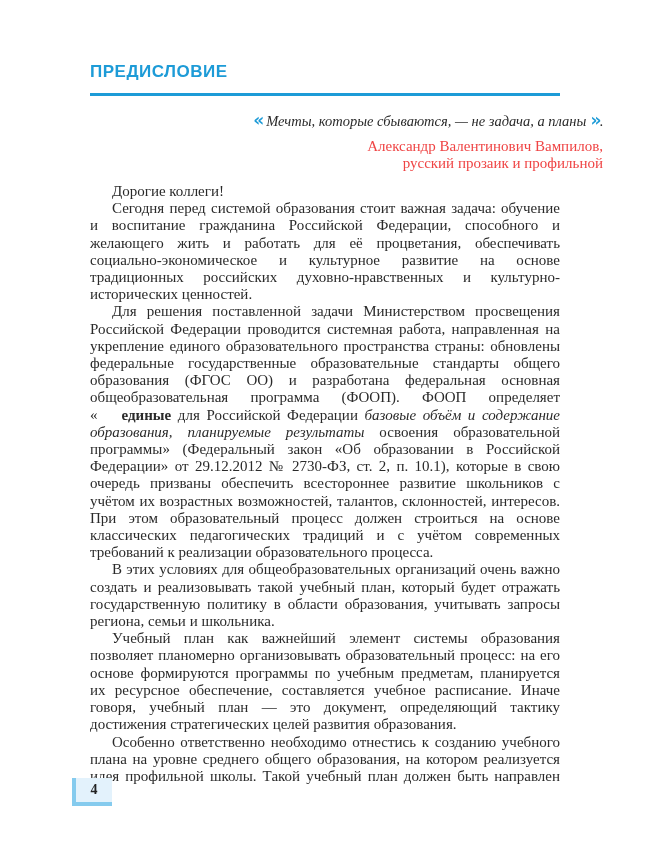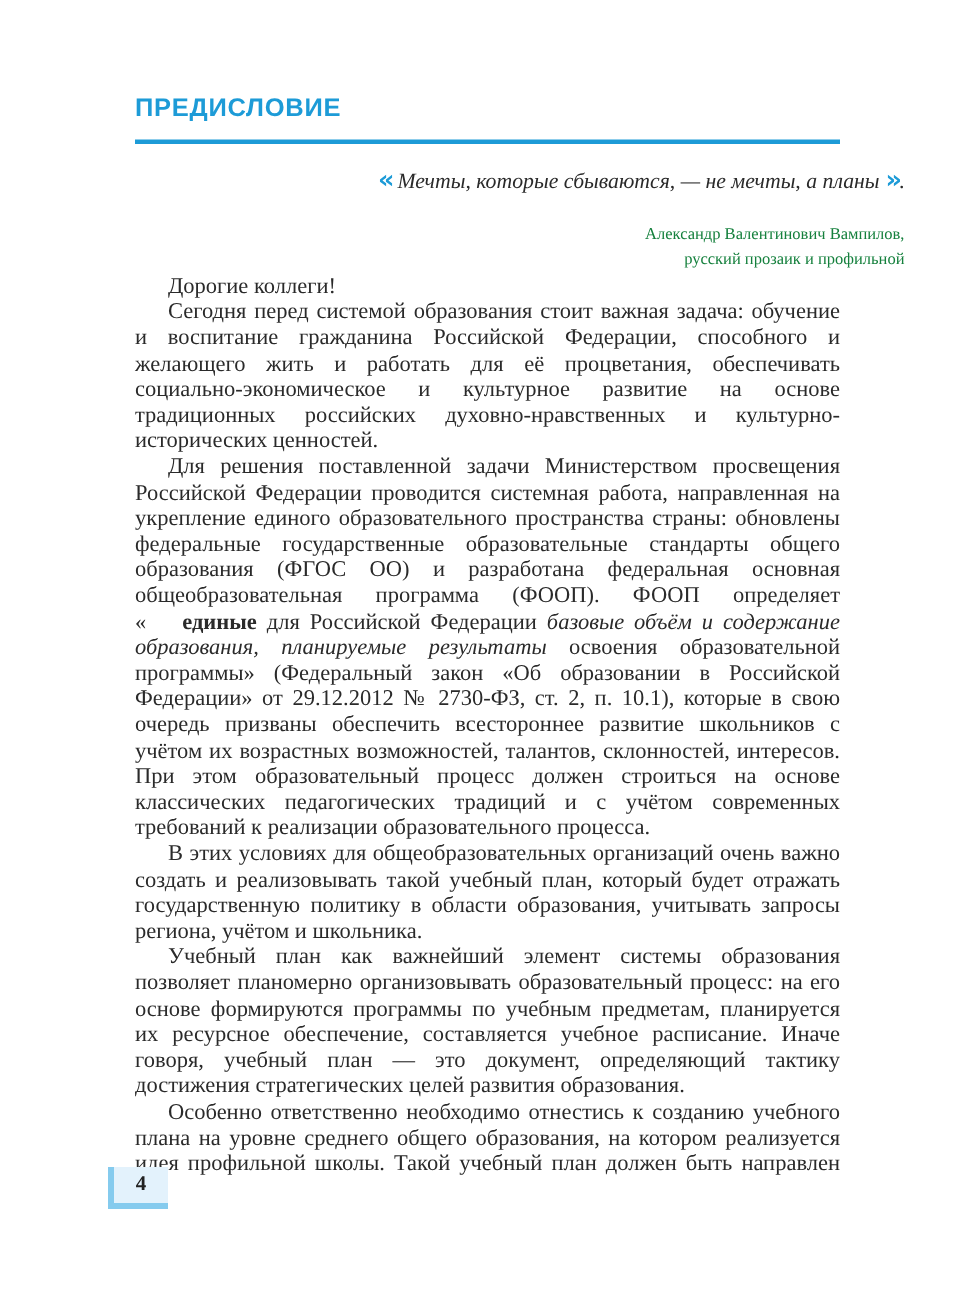--- a/index.html
+++ b/index.html
@@ -50,24 +50,24 @@
     font-weight: bold;
     font-size: 17px;
     color: #1d9bd7;
     font-family: "DejaVu Sans", sans-serif;
     letter-spacing: -2px;
   }
   .guillemet.open { margin-right: 4px; }
   .guillemet.close { margin-left: 4px; }
   .quote-period { font-style: normal; color: #2a2a2a; }
   .epigraph .attribution {
-    margin-top: 17px;
-    font-size: 11px;
+    margin-top: 7px;
+    font-size: 15px;
     line-height: 17px;
-    color: #15803d;
+    color: #ef4444;
   }
   .body-text {
     position: absolute;
     left: 90px;
     top: 183px;
     width: 470px;
     font-size: 15px;
     line-height: 17.2px;
     text-align: justify;
   }
@@ -100,33 +100,33 @@
 <body>
 
 <div class="page">
 
   <div class="heading">ПРЕДИСЛОВИЕ</div>
 
   <div class="heading-rule"></div>
 
   <div class="epigraph">
     <div class="quote-line">
-      <span class="guillemet open">«</span><span>Мечты, которые сбываются, — не мечты, а планы</span><span class="guillemet close">»</span><span class="quote-period">.</span>
+      <span class="guillemet open">«</span><span>Мечты, которые сбываются, — не задача, а планы</span><span class="guillemet close">»</span><span class="quote-period">.</span>
     </div>
     <div class="attribution">
       <div>Александр Валентинович Вампилов,</div>
       <div>русский прозаик и профильной</div>
     </div>
   </div>
 
   <div class="body-text">
       <p><span class="seg-n">Дорогие коллеги!</span></p>
       <p><span class="seg-n">Сегодня перед системой образования стоит важная задача: обучение и воспитание гражданина Российской Федерации, способного и желающего жить и работать для её процветания, обеспечивать социально-экономическое и культурное развитие на основе традиционных российских духовно-нравственных и культурно-исторических ценностей.</span></p>
       <p><span class="seg-n">Для решения поставленной задачи Министерством просвещения Российской Федерации проводится системная работа, направленная на укрепление единого образовательного пространства страны: обновлены федеральные государственные образовательные стандарты общего образования (ФГОС ОО) и разработана федеральная основная общеобразовательная программа (ФООП). ФООП определяет «</span><span class="seg-b">единые</span><span class="seg-n"> для Российской Федерации </span><span class="seg-i">базовые объём и содержание образования, планируемые результаты</span><span class="seg-n"> освоения образовательной программы» (Федеральный закон «Об образовании в Российской Федерации» от 29.12.2012 № 2730-ФЗ, ст. 2, п. 10.1), которые в свою очередь призваны обеспечить всестороннее развитие школьников с учётом их возрастных возможностей, талантов, склонностей, интересов. При этом образовательный процесс должен строиться на основе классических педагогических традиций и с учётом современных требований к реализации образовательного процесса.</span></p>
-      <p><span class="seg-n">В этих условиях для общеобразовательных организаций очень важно создать и реализовывать такой учебный план, который будет отражать государственную политику в области образования, учитывать запросы региона, учётом и школьника.</span></p>
+      <p><span class="seg-n">В этих условиях для общеобразовательных организаций очень важно создать и реализовывать такой учебный план, который будет отражать государственную политику в области образования, учитывать запросы региона, семьи и школьника.</span></p>
       <p><span class="seg-n">Учебный план как важнейший элемент системы образования позволяет планомерно организовывать образовательный процесс: на его основе формируются программы по учебным предметам, планируется их ресурсное обеспечение, составляется учебное расписание. Иначе говоря, учебный план — это документ, определяющий тактику достижения стратегических целей развития образования.</span></p>
       <p class="continues"><span class="seg-n">Особенно ответственно необходимо отнестись к созданию учебного плана на уровне среднего общего образования, на котором реализуется идея профильной школы. Такой учебный план должен быть направлен</span></p>
     </div>
 
   <div class="page-number-badge">
     <span>4</span>
   </div>
 
 </div>
 

